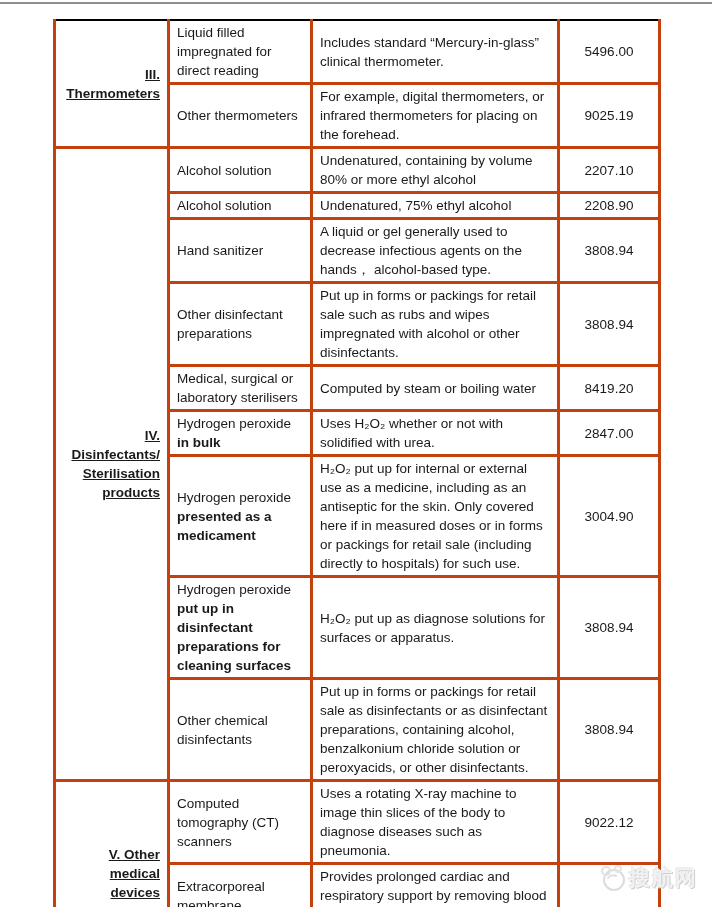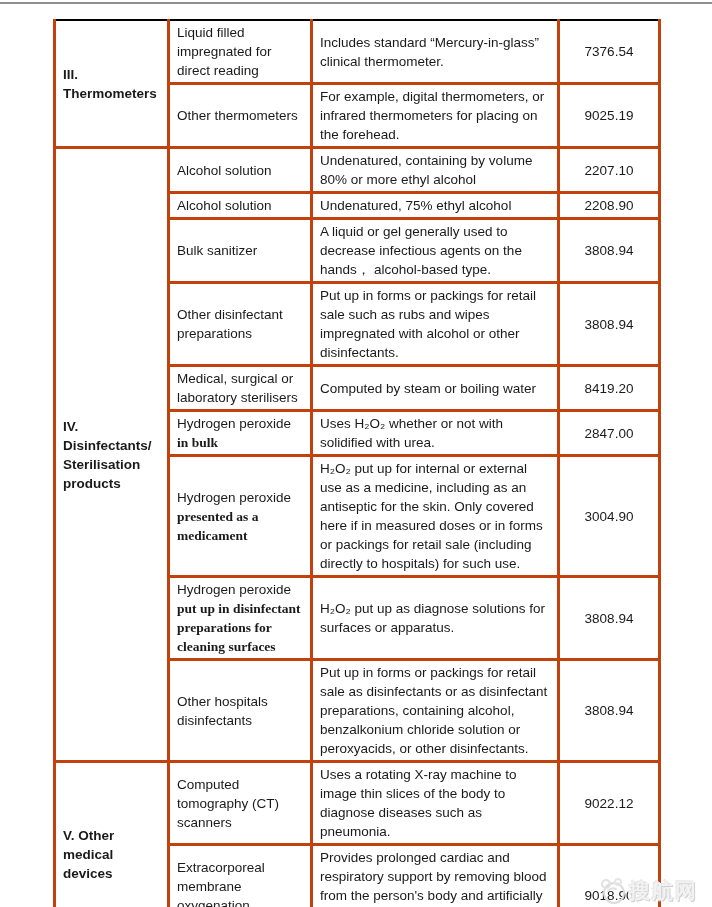--- a/index.html
+++ b/index.html
@@ -35,33 +35,34 @@
   table.hs-table td {
     border: 3px solid #c2410c;
     padding: 2px 7px;
     vertical-align: middle;
     word-wrap: break-word;
   }
   tr.section-start td {
     border-top: 2px solid #000000;
   }
   td.category-cell {
-    text-align: left;
+    text-align: right;
     font-weight: bold;
     white-space: pre-line;
     padding: 2px 3px;
+    text-decoration: underline;
   }
-  td.product-cell .b { font-weight: bold; font-family: Liberation Serif, serif; }
+  td.product-cell .b { font-weight: bold; }
   td.hs-code-cell {
     text-align: center;
   }
   .watermark {
     position: absolute;
     right: 14px;
-    bottom: 2px;
+    bottom: 15px;
     display: flex;
     align-items: center;
     gap: 1px;
     user-select: none;
   }
   .watermark .brand-text {
     font-size: 21px;
     font-weight: bold;
     color: #f2f2f2;
     text-shadow: 1px 1px 0 #cfcfcf, -1px -1px 0 #e6e6e6;
@@ -81,21 +82,21 @@
     <col style="width:247px">
     <col style="width:101px">
   </colgroup>
   <tbody>
 
     <tr class="section-start" style="height:57px">
       <td class="category-cell" rowspan="2">III.
 Thermometers</td>
       <td class="product-cell"><span>Liquid filled impregnated for direct reading</span></td>
       <td class="description-cell">Includes standard “Mercury-in-glass” clinical thermometer.</td>
-      <td class="hs-code-cell">7376.54</td>
+      <td class="hs-code-cell">5496.00</td>
     </tr>
     <tr style="height:58px">
       <td class="product-cell"><span>Other thermometers</span></td>
       <td class="description-cell">For example, digital thermometers, or infrared thermometers for placing on the forehead.</td>
       <td class="hs-code-cell">9025.19</td>
     </tr>
 
     <tr class="section-start" style="height:38px">
       <td class="category-cell" rowspan="9">IV. Disinfectants/
 Sterilisation
@@ -103,21 +104,21 @@
       <td class="product-cell"><span>Alcohol solution</span></td>
       <td class="description-cell">Undenatured, containing by volume 80% or more ethyl alcohol</td>
       <td class="hs-code-cell">2207.10</td>
     </tr>
     <tr style="height:20px">
       <td class="product-cell"><span>Alcohol solution</span></td>
       <td class="description-cell">Undenatured, 75% ethyl alcohol</td>
       <td class="hs-code-cell">2208.90</td>
     </tr>
     <tr style="height:57px">
-      <td class="product-cell"><span>Bulk sanitizer</span></td>
+      <td class="product-cell"><span>Hand sanitizer</span></td>
       <td class="description-cell">A liquid or gel generally used to decrease infectious agents on the hands， alcohol-based type.</td>
       <td class="hs-code-cell">3808.94</td>
     </tr>
     <tr style="height:76px">
       <td class="product-cell"><span>Other disinfectant preparations</span></td>
       <td class="description-cell">Put up in forms or packings for retail sale such as rubs and wipes impregnated with alcohol or other disinfectants.</td>
       <td class="hs-code-cell">3808.94</td>
     </tr>
     <tr style="height:38px">
       <td class="product-cell"><span>Medical, surgical or laboratory sterilisers</span></td>
@@ -133,21 +134,21 @@
       <td class="product-cell"><span>Hydrogen peroxide </span><span class="b">presented as a medicament</span></td>
       <td class="description-cell">H₂O₂ put up for internal or external use as a medicine, including as an antiseptic for the skin.  Only covered here if in measured doses or in forms or packings for retail sale (including directly to hospitals) for such use.</td>
       <td class="hs-code-cell">3004.90</td>
     </tr>
     <tr style="height:75px">
       <td class="product-cell"><span>Hydrogen peroxide </span><span class="b">put up in disinfectant preparations for cleaning surfaces</span></td>
       <td class="description-cell">H₂O₂ put up as diagnose solutions for surfaces or apparatus.</td>
       <td class="hs-code-cell">3808.94</td>
     </tr>
     <tr style="height:95px">
-      <td class="product-cell"><span>Other hospitals disinfectants</span></td>
+      <td class="product-cell"><span>Other chemical disinfectants</span></td>
       <td class="description-cell">Put up in forms or packings for retail sale as disinfectants or as disinfectant preparations, containing alcohol, benzalkonium chloride solution or peroxyacids, or other disinfectants.</td>
       <td class="hs-code-cell">3808.94</td>
     </tr>
 
     <tr class="section-start" style="height:74px">
       <td class="category-cell" rowspan="2">V. Other medical
 devices</td>
       <td class="product-cell"><span>Computed tomography (CT) scanners</span></td>
       <td class="description-cell">Uses a rotating X-ray machine to image thin slices of the body to diagnose diseases such as pneumonia.</td>
       <td class="hs-code-cell">9022.12</td>

